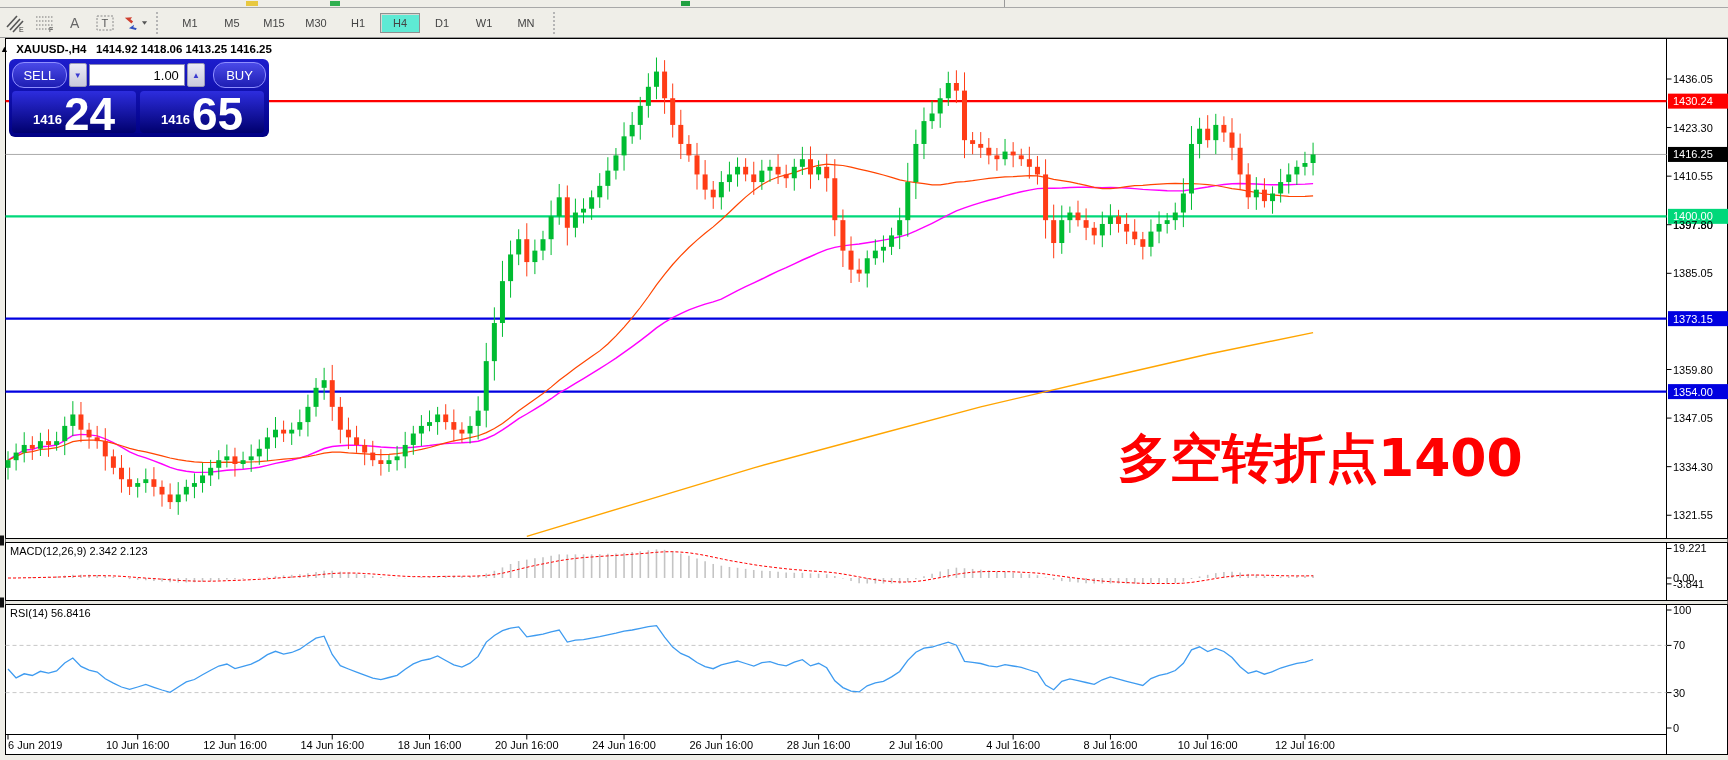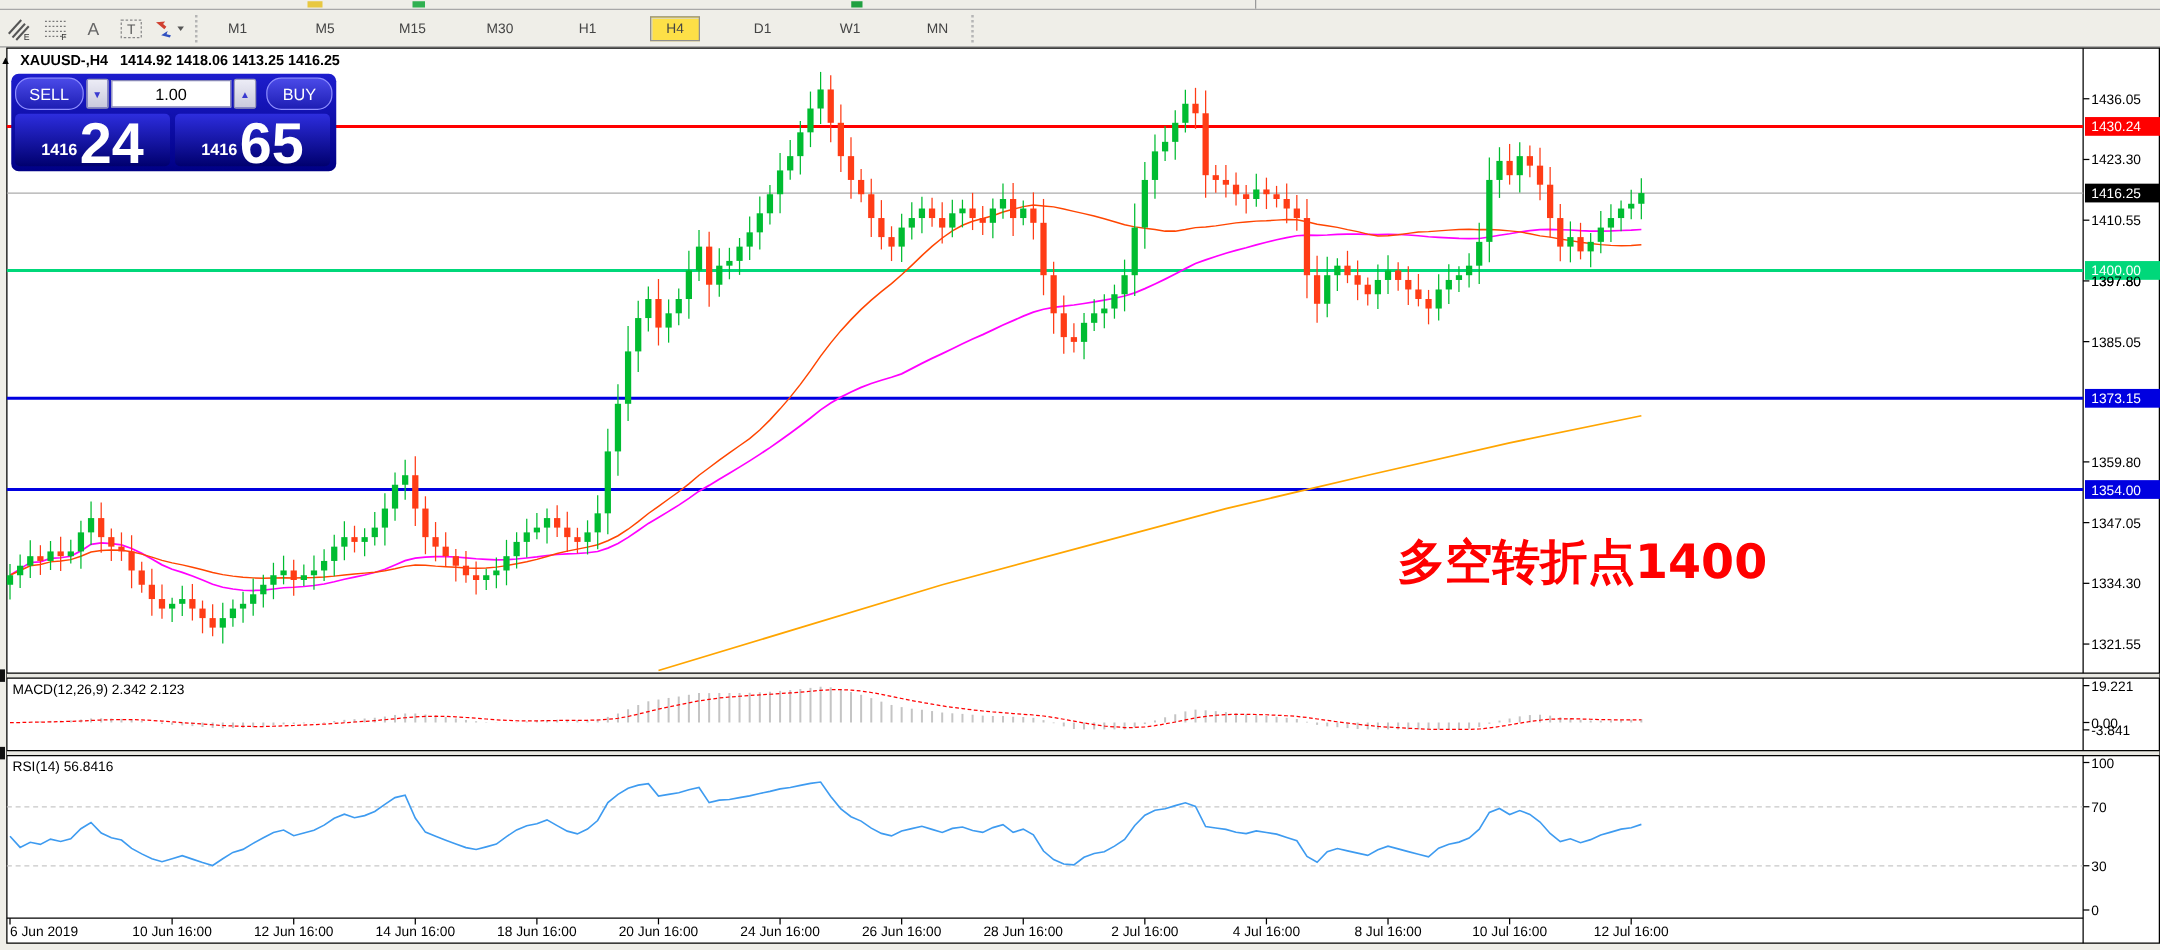--- a/index.html
+++ b/index.html
@@ -10,39 +10,39 @@
   }
   
   .top-sliver{position:absolute;left:0;top:0;width:1728px;height:7px;background:#EFEEE8;border-bottom:1px solid #a8a8a8;}
   .sliver-bit{position:absolute;top:1px;height:5px;}
   
   .toolbar{position:absolute;left:0;top:8px;width:1728px;height:29px;background:#EFEEE8;border-bottom:1px solid #9a9a9a;display:flex;align-items:center;}
   .tb-icon{width:26px;height:24px;margin:0 2px;display:flex;align-items:center;justify-content:center;color:#555;position:relative;}
   .tb-icon svg{display:block;}
   .tb-sep{width:5px;height:22px;margin:0 6px;border-left:2px dotted #b5b5b5;}
   .tf-btn{min-width:26px;padding:3px 6px;margin:0 1px;font-size:11px;color:#444;text-align:center;border:1px solid transparent;cursor:default;}
-  .tf-btn.active{background:#fde047;border:1px solid #8f8f8f;box-shadow:inset 1px 1px 0 #d8d8d2;}
+  .tf-btn.active{background:#5eead4;border:1px solid #8f8f8f;box-shadow:inset 1px 1px 0 #d8d8d2;}
   
   .ohlc-header{position:absolute;left:0;top:43px;font-size:11.5px;font-weight:bold;color:#000;letter-spacing:0;}
   .ohlc-header .tri{font-size:9px;vertical-align:1px;margin-right:4px;}
   
   .trade-panel{position:absolute;left:9px;top:59px;width:260px;background:linear-gradient(#1d1dcd,#000085);border-radius:6px;padding:3px 3px 4px 3px;box-sizing:border-box;}
   .tp-row1{display:flex;align-items:center;height:26px;}
   .tp-btn{height:24px;background:linear-gradient(#4a4ae8,#1e1eb4);border:1px solid #8f8fff;border-radius:12px;color:#fff;font-size:13px;display:flex;align-items:center;justify-content:center;}
   .tp-sell{width:62px;}
   .tp-buy{width:60px;margin-left:6px;}
   .tp-spin{width:19px;height:22px;background:linear-gradient(#ececf6,#c9c9dc);border:1px solid #9a9ab8;border-radius:2px;color:#3a3ad0;font-size:8px;display:flex;align-items:center;justify-content:center;margin:0 2px;}
-  .tp-vol{width:84px;height:20px;border:1px solid #8888b8;background:#fff;color:#000;font-size:13px;text-align:center;padding:0 5px;font-family:"Liberation Sans",sans-serif;}
+  .tp-vol{width:84px;height:20px;border:1px solid #8888b8;background:#fff;color:#000;font-size:13px;text-align:right;padding:0 5px;font-family:"Liberation Sans",sans-serif;}
   .tp-row2{display:flex;margin-top:3px;}
   .tp-price{width:124px;height:42px;background:linear-gradient(#2d2dde,#00006e);border-radius:4px;color:#fff;display:flex;align-items:flex-end;justify-content:center;padding-bottom:2px;box-sizing:border-box;}
   .tp-price + .tp-price{margin-left:4px;}
   .tp-price .small{font-size:13px;font-weight:bold;margin:0 2px 4px 0;text-align:right;}
   .tp-price .big{font-size:46px;font-weight:bold;line-height:34px;}
   
-  .annotation{position:absolute;left:1118px;top:424px;font-size:38px;font-weight:bold;color:#FF0000;font-family:"DejaVu Sans","Liberation Sans",sans-serif;white-space:nowrap;}
+  .annotation{position:absolute;left:1118px;top:424px;font-size:52px;font-weight:bold;color:#FF0000;font-family:"DejaVu Sans","Liberation Sans",sans-serif;white-space:nowrap;}
   svg text{font-family:"Liberation Sans",sans-serif;}
 </style>
 </head>
 <body>
 
 <div class="top-sliver">
   <span class="sliver-bit" style="left:246px;width:12px;background:#e8c840;"></span>
   <span class="sliver-bit" style="left:330px;width:10px;background:#30b050;"></span>
   <span class="sliver-bit" style="left:681px;width:9px;background:#20a040;"></span>
   <span class="sliver-bit" style="left:140px;width:14px;background:#d4d4cе;"></span>
@@ -83,21 +83,21 @@
     </svg>
   </span>
   <span class="tb-icon">
     <svg width="30" height="20" viewBox="0 0 30 20">
       <path d="M4 8 L10 2 L10 5 L14 5 L14 8 Z" fill="#d04030" transform="rotate(40 9 5)"></path>
       <path d="M8 16 L14 12 L13 15 L17 16 L16 18 Z" fill="#3050c0"></path>
       <path d="M23 8 L29 8 L26 12 Z" fill="#555"></path>
     </svg>
   </span>
   <span class="tb-sep"></span>
-  <div id="tf-buttons" style="display:flex;align-items:flex-start;gap:28px;">
+  <div id="tf-buttons" style="display:flex;align-items:flex-start;">
       <div class="tf-btn">M1</div>
       <div class="tf-btn">M5</div>
       <div class="tf-btn">M15</div>
       <div class="tf-btn">M30</div>
       <div class="tf-btn">H1</div>
       <div class="tf-btn active">H4</div>
       <div class="tf-btn">D1</div>
       <div class="tf-btn">W1</div>
       <div class="tf-btn">MN</div>
     </div>

